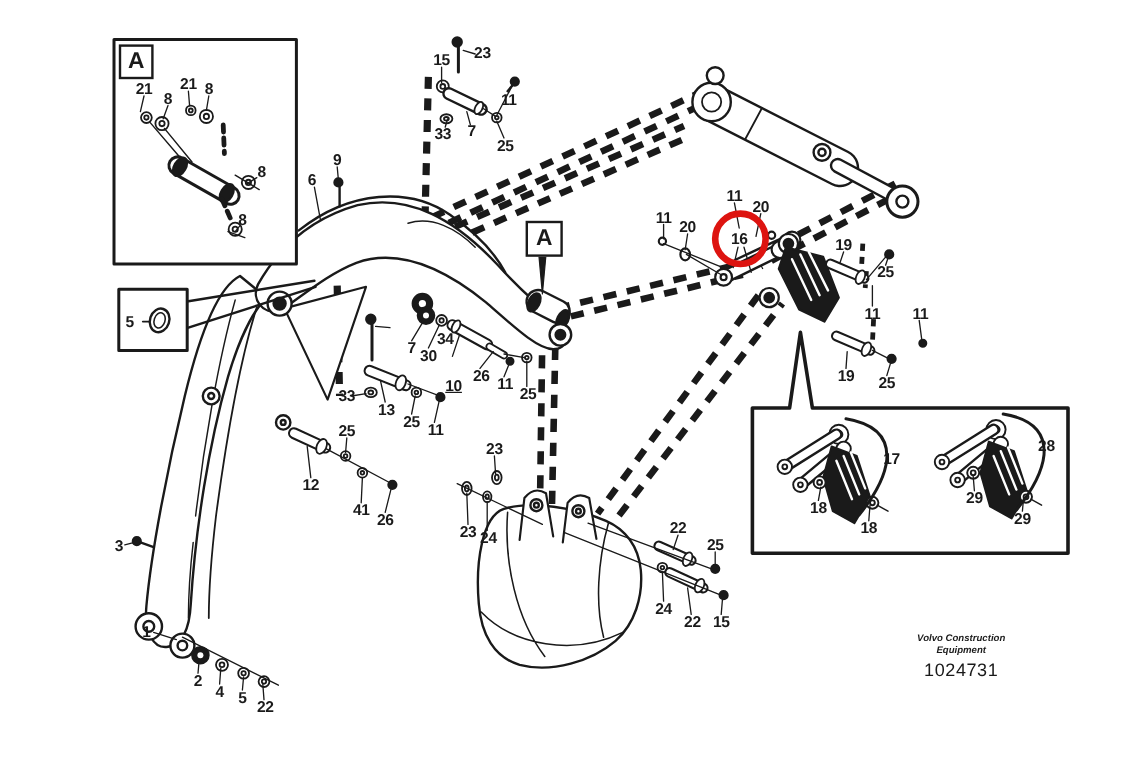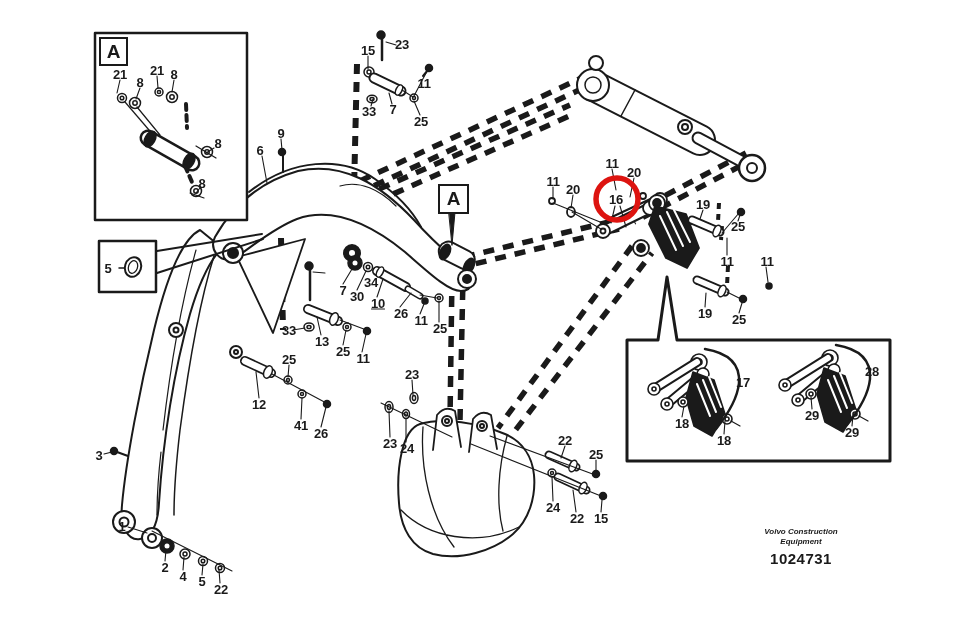--- a/index.html
+++ b/index.html
@@ -8,21 +8,21 @@
   #art{position:absolute;left:0;top:0;}
   #callout-layer{position:absolute;left:0;top:0;width:955px;height:634px;pointer-events:none;}
   .callout{position:absolute;transform:translate(-50%,-50%);font-weight:bold;
            font-size:13px;letter-spacing:-0.3px;white-space:nowrap;color:#1a1a1a;}
   .boxlabel{position:absolute;display:flex;align-items:center;justify-content:center;
             border:2.5px solid #1a1a1a;background:#fff;font-weight:bold;font-size:19px;}
   #detail-a-label{left:99px;top:37px;width:25px;height:25px;}
   #section-a-label{left:438px;top:184px;width:27px;height:26px;border-width:2px;}
   #title-block{position:absolute;left:735px;top:527px;width:132px;text-align:center;line-height:1.25;}
   #title-block .brand{font-weight:bold;font-size:8px;font-style:italic;}
-  #title-block .docnum{font-weight:bold;font-size:15px;margin-top:3px;letter-spacing:0.5px;}
+  #title-block .docnum{font-weight:normal;font-size:15px;margin-top:3px;letter-spacing:0.5px;}
 </style>
 </head>
 <body>
 
 <div id="stage">
 
 <svg id="art" width="955" height="634" viewBox="0 0 955 634">
 <g stroke="#1a1a1a" fill="none" stroke-linecap="round" stroke-linejoin="round">
 
   <g stroke-width="5.5" stroke-dasharray="11 9" stroke-linecap="butt">
@@ -364,21 +364,21 @@
       <span class="callout" style="left: 424px; top: 83px;">11</span>
       <span class="callout" style="left: 369px; top: 111px;">33</span>
       <span class="callout" style="left: 393px; top: 109px;">7</span>
       <span class="callout" style="left: 421px; top: 121px;">25</span>
       <span class="callout" style="left: 281px; top: 133px;">9</span>
       <span class="callout" style="left: 260px; top: 150px;">6</span>
       <span class="callout" style="left: 108px; top: 268px;">5</span>
       <span class="callout" style="left: 331px; top: 282px; margin-left: 40px;">34</span>
       <span class="callout" style="left: 343px; top: 290px;">7</span>
       <span class="callout" style="left: 357px; top: 296px;">30</span>
-      <span class="callout" style="left: 378px; top: 303px; text-decoration: underline;">10</span>
+      <span class="callout" style="left: 378px; top: 321px; text-decoration: underline;">10</span>
       <span class="callout" style="left: 401px; top: 313px;">26</span>
       <span class="callout" style="left: 421px; top: 320px;">11</span>
       <span class="callout" style="left: 440px; top: 328px;">25</span>
       <span class="callout" style="left: 289px; top: 330px;">33</span>
       <span class="callout" style="left: 322px; top: 341px;">13</span>
       <span class="callout" style="left: 343px; top: 351px;">25</span>
       <span class="callout" style="left: 363px; top: 358px;">11</span>
       <span class="callout" style="left: 289px; top: 359px;">25</span>
       <span class="callout" style="left: 259px; top: 404px;">12</span>
       <span class="callout" style="left: 301px; top: 425px;">41</span>

